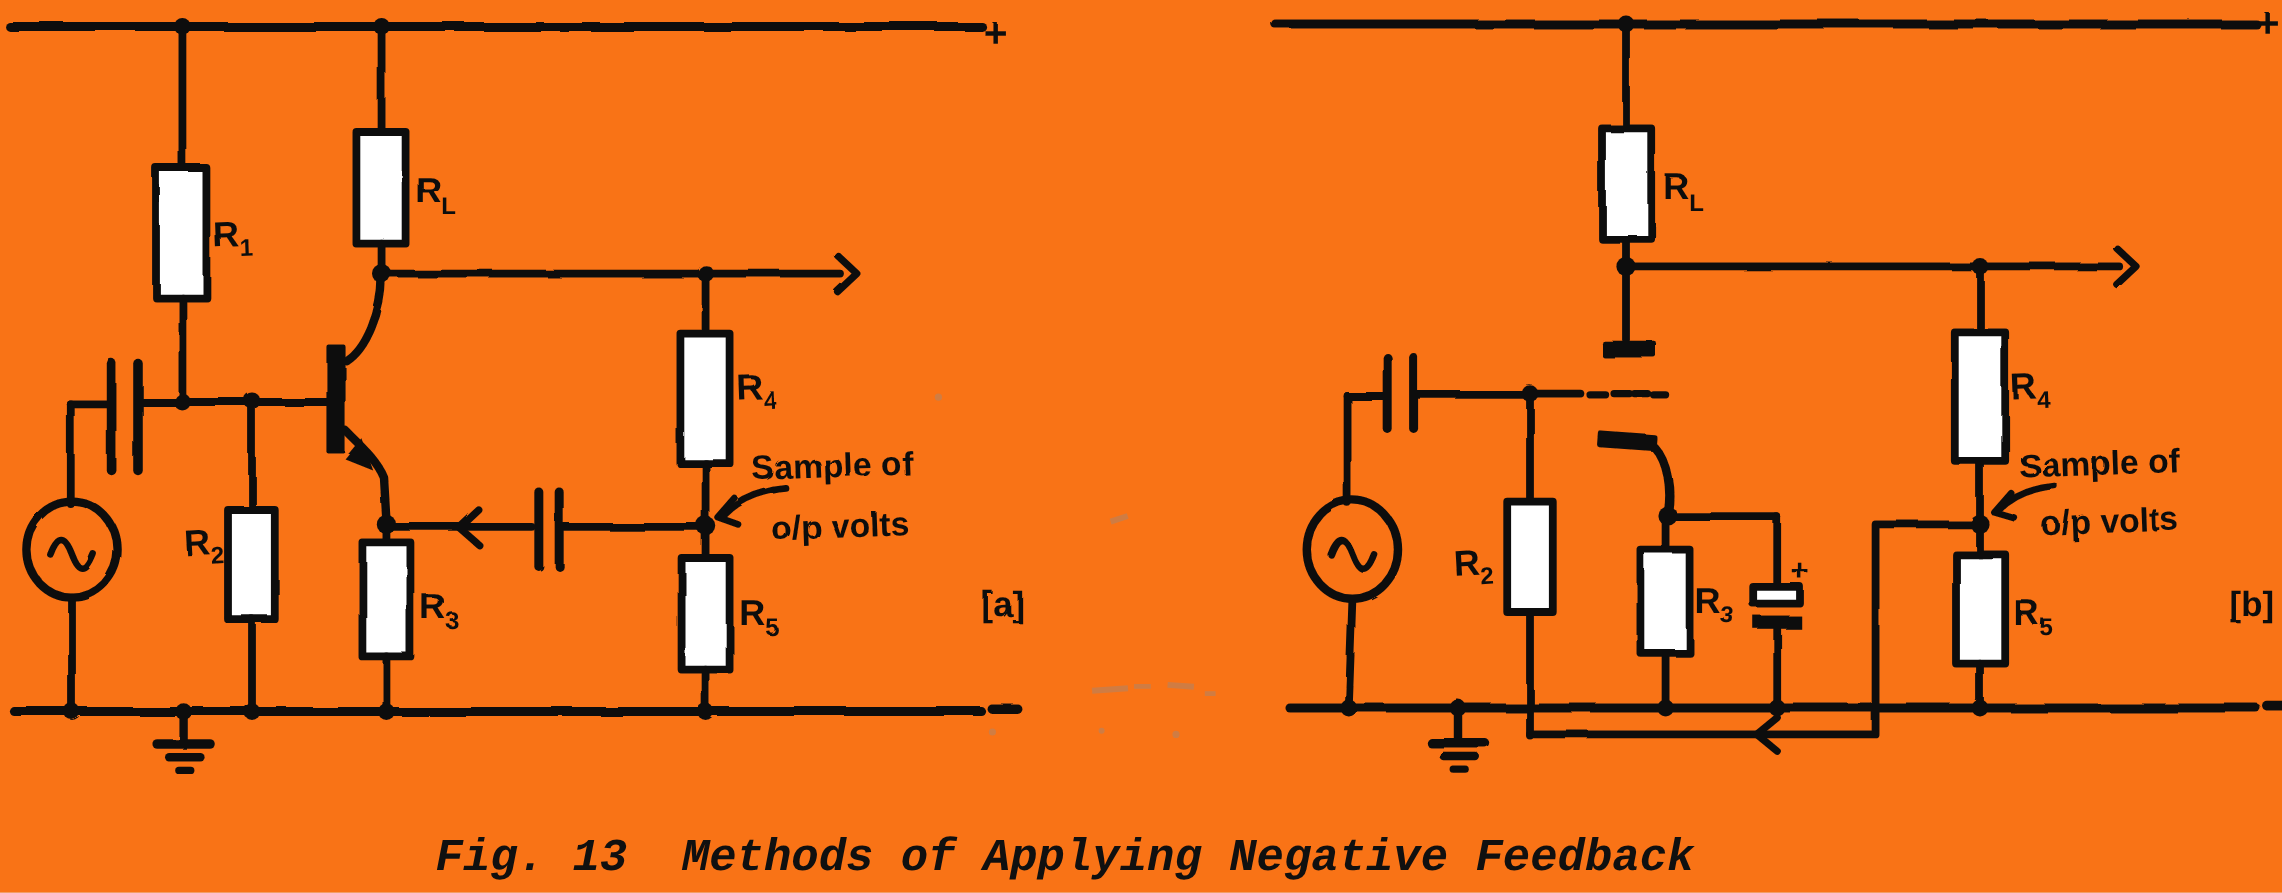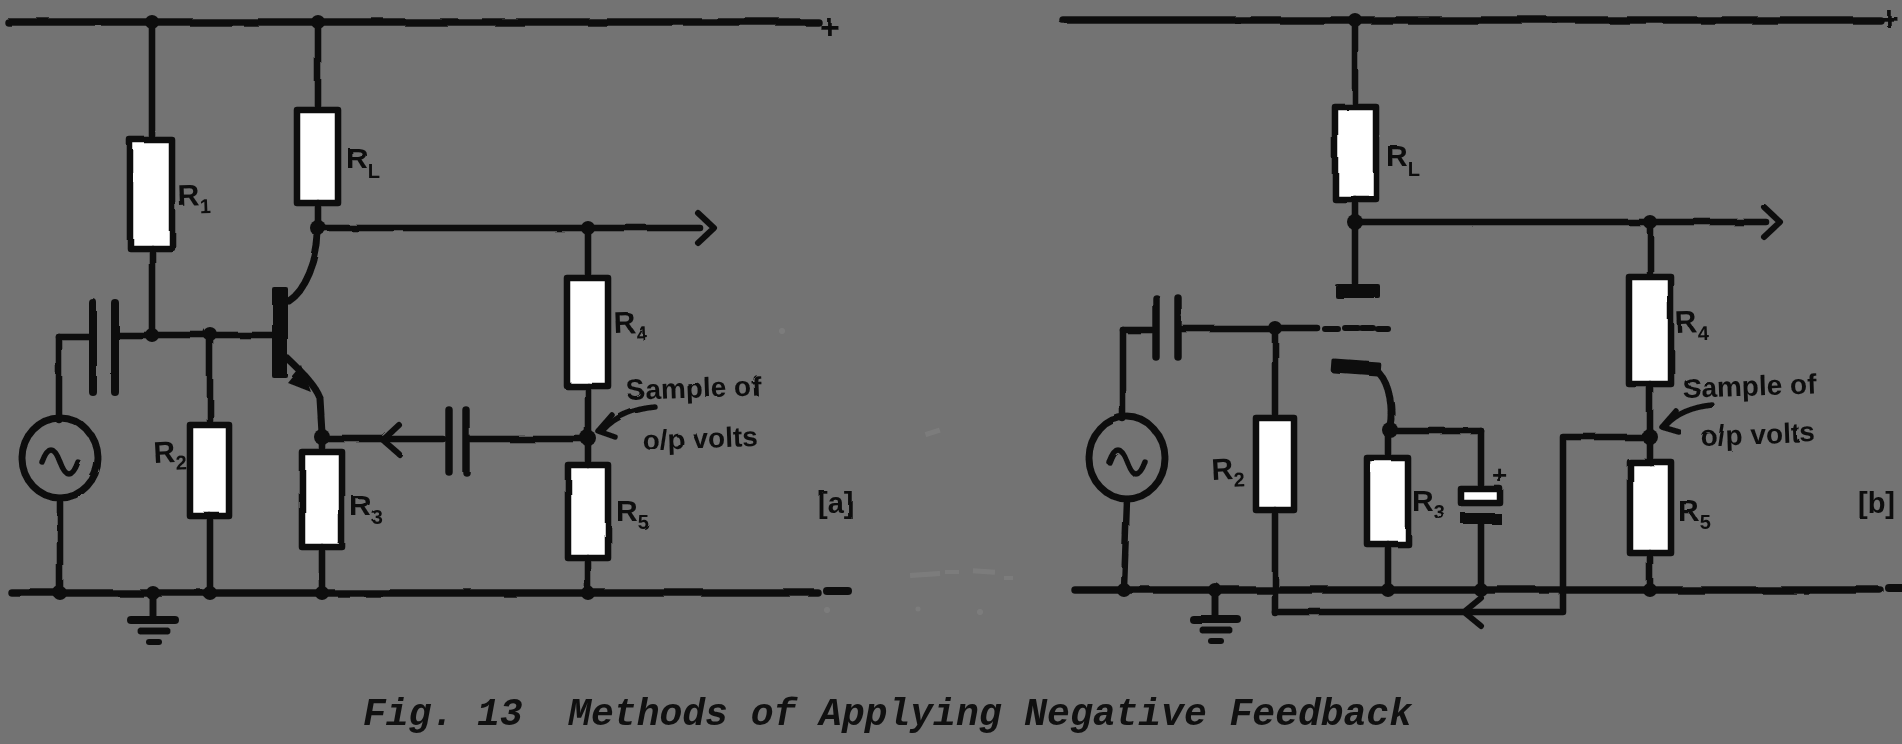--- a/index.html
+++ b/index.html
@@ -1,19 +1,19 @@
 <!DOCTYPE html>
 <html><head>
 <meta charset="utf-8">
 <style>
   html,body{margin:0;padding:0;background:#e8e8e8;}
   .page{
     position:relative;
     width:1902px;height:744px;
-    background:#737373;
+    background:#f97316;
     overflow:hidden;
     font-family:"Liberation Sans",sans-serif;
   }
   svg{display:block;}
   .ink-stroke{stroke:#101010;fill:none;stroke-linecap:round;stroke-linejoin:round;}
   .ink-fill{fill:#101010;stroke:none;}
   .res-body{fill:#ffffff;stroke:#101010;stroke-width:6.5;stroke-linejoin:round;}
   text{fill:#101010;}
   .rlabel{font-family:"Liberation Sans",sans-serif;font-weight:700;font-size:30px;}
   .rsub{font-size:20px;font-weight:700;}

